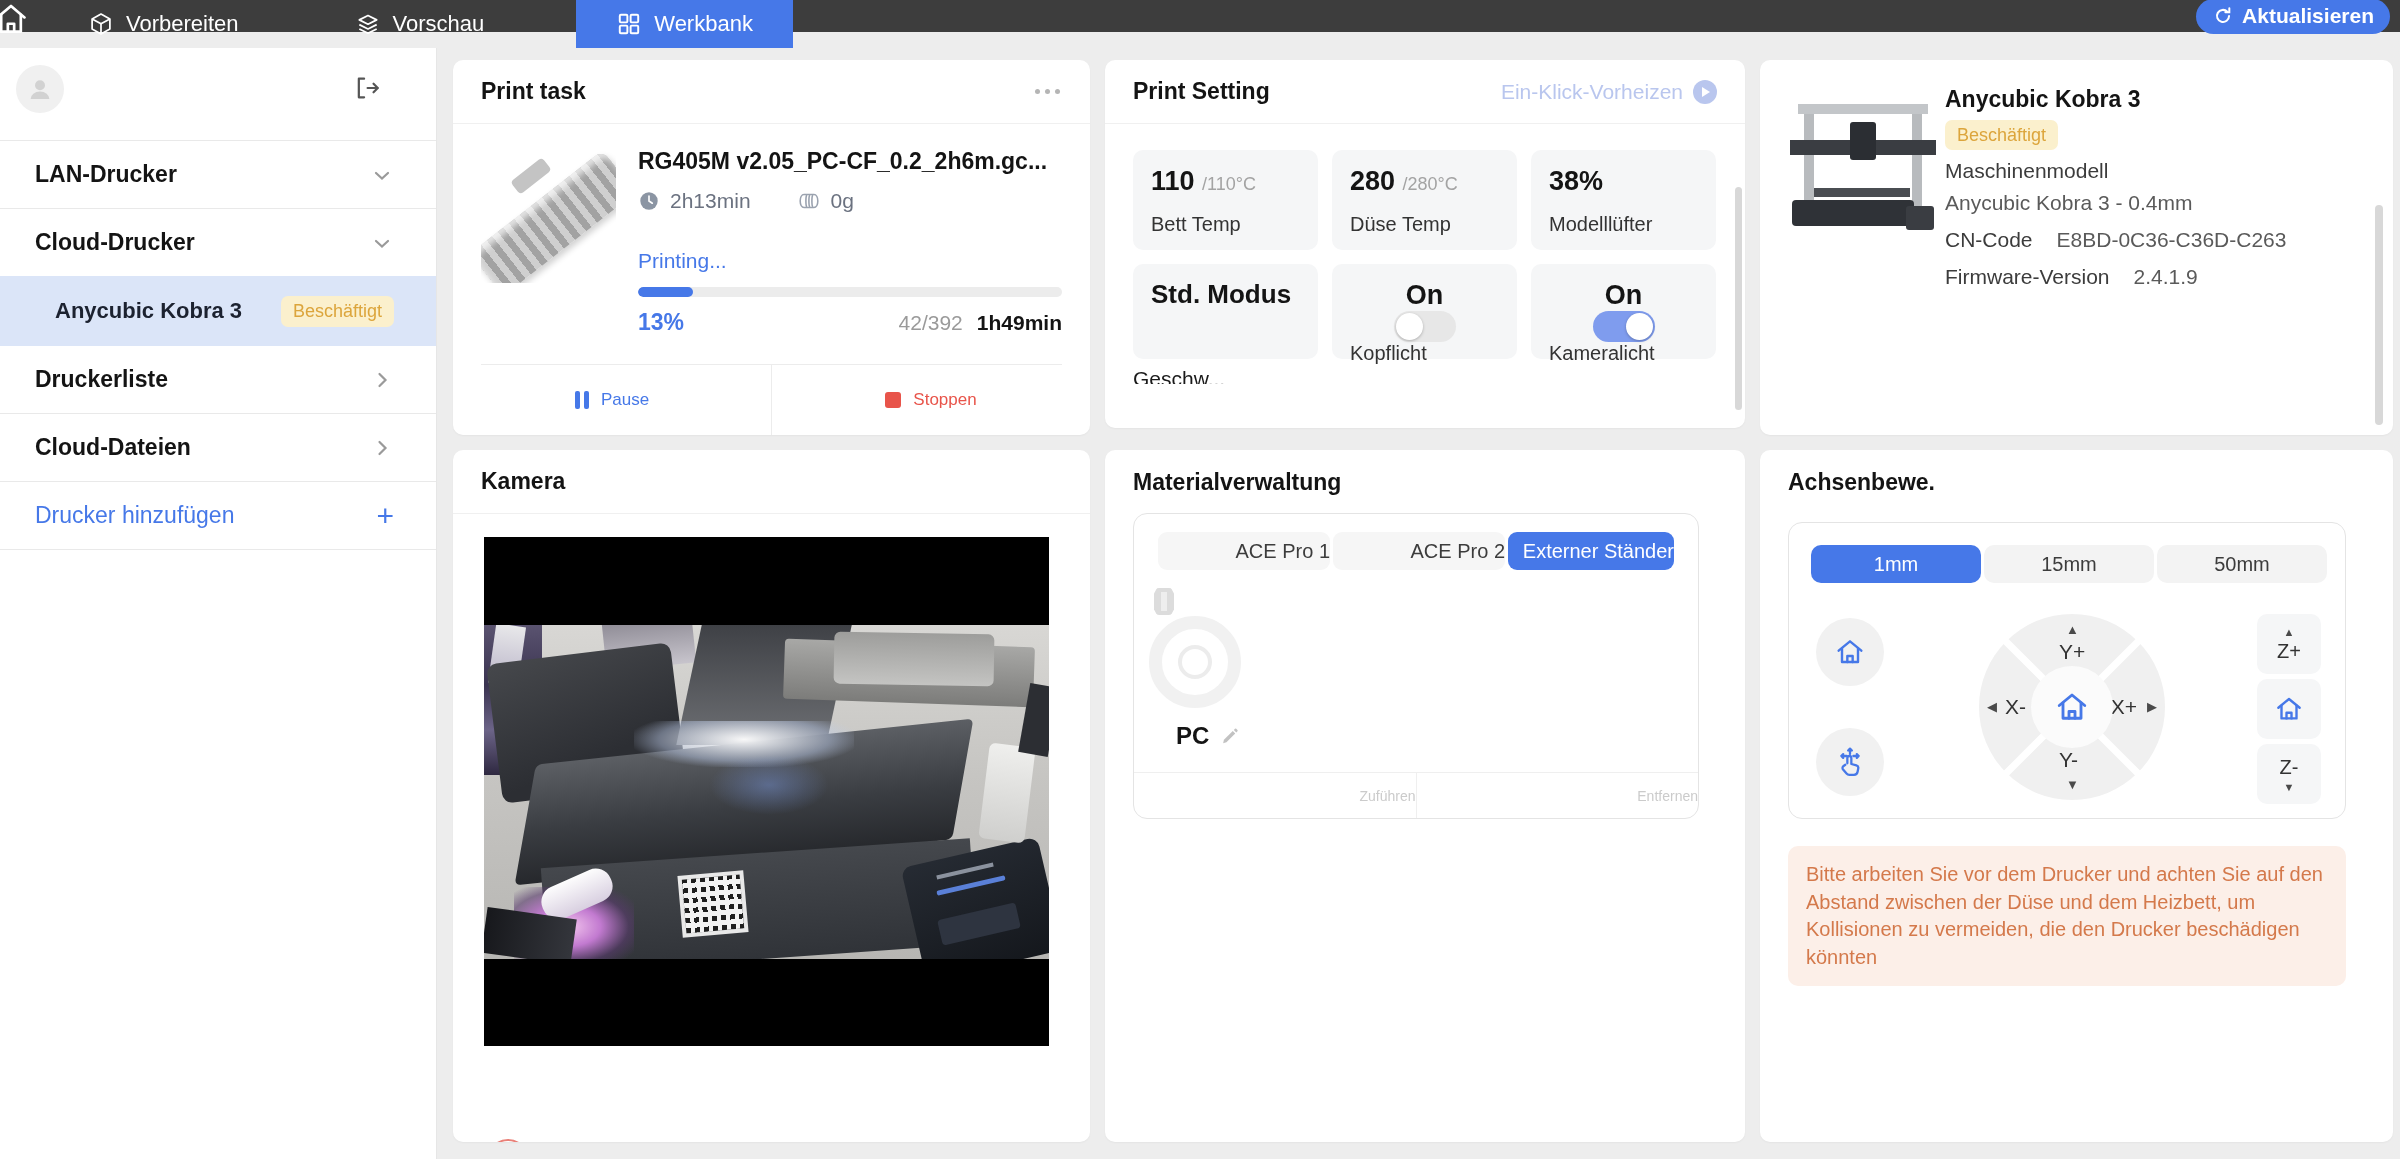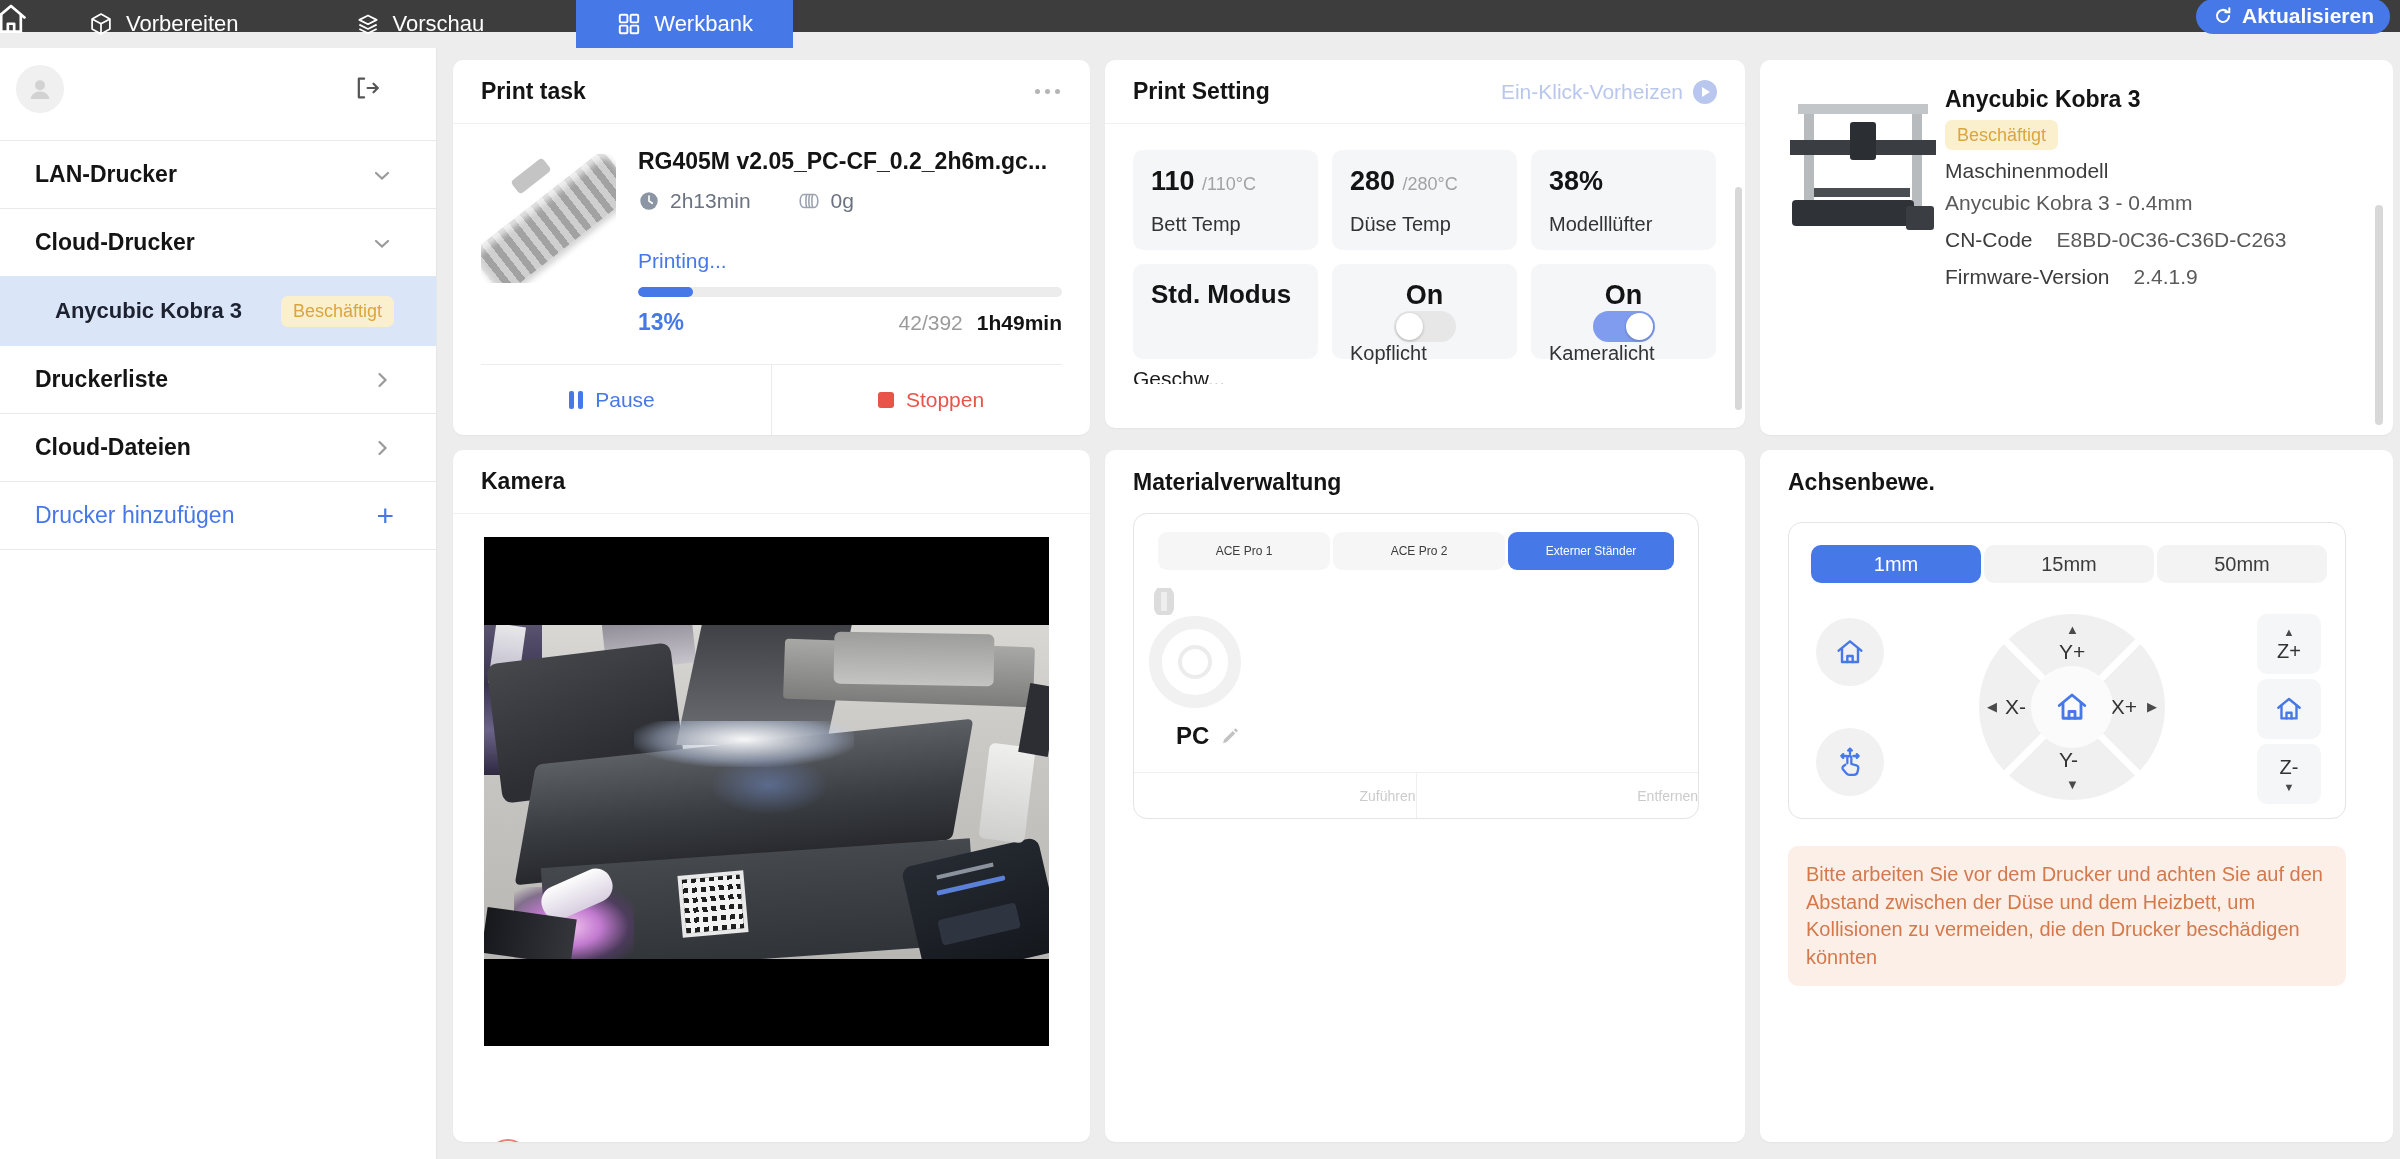--- a/index.html
+++ b/index.html
@@ -101,21 +101,21 @@
   .progress > div { height:100%; background:var(--accent,#4678e8); border-radius:5px; }
   .pt-stats { margin-top:12px; display:flex; align-items:baseline; }
   .pt-pct { color:var(--accent,#4678e8); font-size:23px; font-weight:bold; }
   .pt-stats .sp { flex:1; }
   .pt-layers { color:#9a9a9a; font-size:21px; margin-right:14px; }
   .pt-left { color:#141414; font-size:21px; font-weight:bold; }
   .pt-foot { position:absolute; left:0; right:0; bottom:0; height:71px; }
   .pt-foot::before { content:""; position:absolute; left:28px; right:28px; top:0; height:1px; background:#ececec; }
   .pt-foot-inner { display:flex; height:100%; }
   .pt-btn { flex:1; display:flex; align-items:center; justify-content:center; gap:12px;
-    font-size:21px; cursor:pointer; }
+    font-size:17px; cursor:pointer; }
   .pt-btn.pause { color:var(--accent,#4678e8); }
   .pt-btn.stop { color:var(--danger,#e8544a); border-left:1px solid #ececec; }
   .pause-glyph { display:flex; gap:4px; }
   .pause-glyph i { width:5px; height:18px; background:var(--accent,#4678e8); border-radius:2px; }
   .stop-glyph { width:16px; height:16px; background:var(--danger,#e8544a); border-radius:3px; }
 
   
   .preheat { display:flex; align-items:center; gap:10px; color:var(--muted-blue,#b9c6ee);
     font-size:21px; cursor:pointer; }
   .preheat-circle { width:24px; height:24px; border-radius:50%; background:var(--muted-blue,#b9c6ee);
@@ -169,21 +169,21 @@
     background:linear-gradient(180deg,#d8d7d4 0%,#c6c5c2 45%,#b7b6b3 100%); overflow:hidden; }
   .cp { position:absolute; }
   .cam-rec { position:absolute; left:34px; top:625px; width:42px; height:42px; border-radius:50%;
     border:2px solid #e98078; display:flex; align-items:center; justify-content:center; cursor:pointer; }
 
   
   .inner-box { position:absolute; border:1px solid #e4e4e4; border-radius:14px; background:#fff; }
   #mat-box { left:28px; top:63px; width:566px; height:306px; }
   .mat-tabs { position:absolute; left:24px; top:18px; display:flex; gap:3px; }
   .mtab { width:172px; height:38px; border-radius:9px; background:#f6f6f6; color:#3c3c3c;
-    font-size:12px; display:flex; align-items:center; justify-content:center; cursor:pointer; white-space:nowrap; }
+    font-size:20px; display:flex; align-items:center; justify-content:flex-end; cursor:pointer; white-space:nowrap; }
   .mtab.active { background:var(--accent,#4678e8); color:#fff; width:166px; }
   .mat-minispool { position:absolute; left:20px; top:74px; width:20px; height:27px; background:#dcdcdc;
     border-radius:5px; clip-path:polygon(15% 0,85% 0,100% 20%,100% 80%,85% 100%,15% 100%,0 80%,0 20%); }
   .mat-minispool::after { content:""; position:absolute; left:7px; top:4px; width:6px; height:19px; background:#eee; }
   .mat-circle { position:absolute; left:15px; top:102px; width:92px; height:92px; border-radius:50%;
     border:13px solid #f1f1f1; }
   .mat-circle::after { content:""; position:absolute; left:16px; top:16px; width:26px; height:26px;
     border-radius:50%; border:4px solid #ececec; }
   .mat-name { position:absolute; left:42px; top:208px; font-size:24px; font-weight:bold; color:#141414;
     display:flex; align-items:center; gap:10px; }

